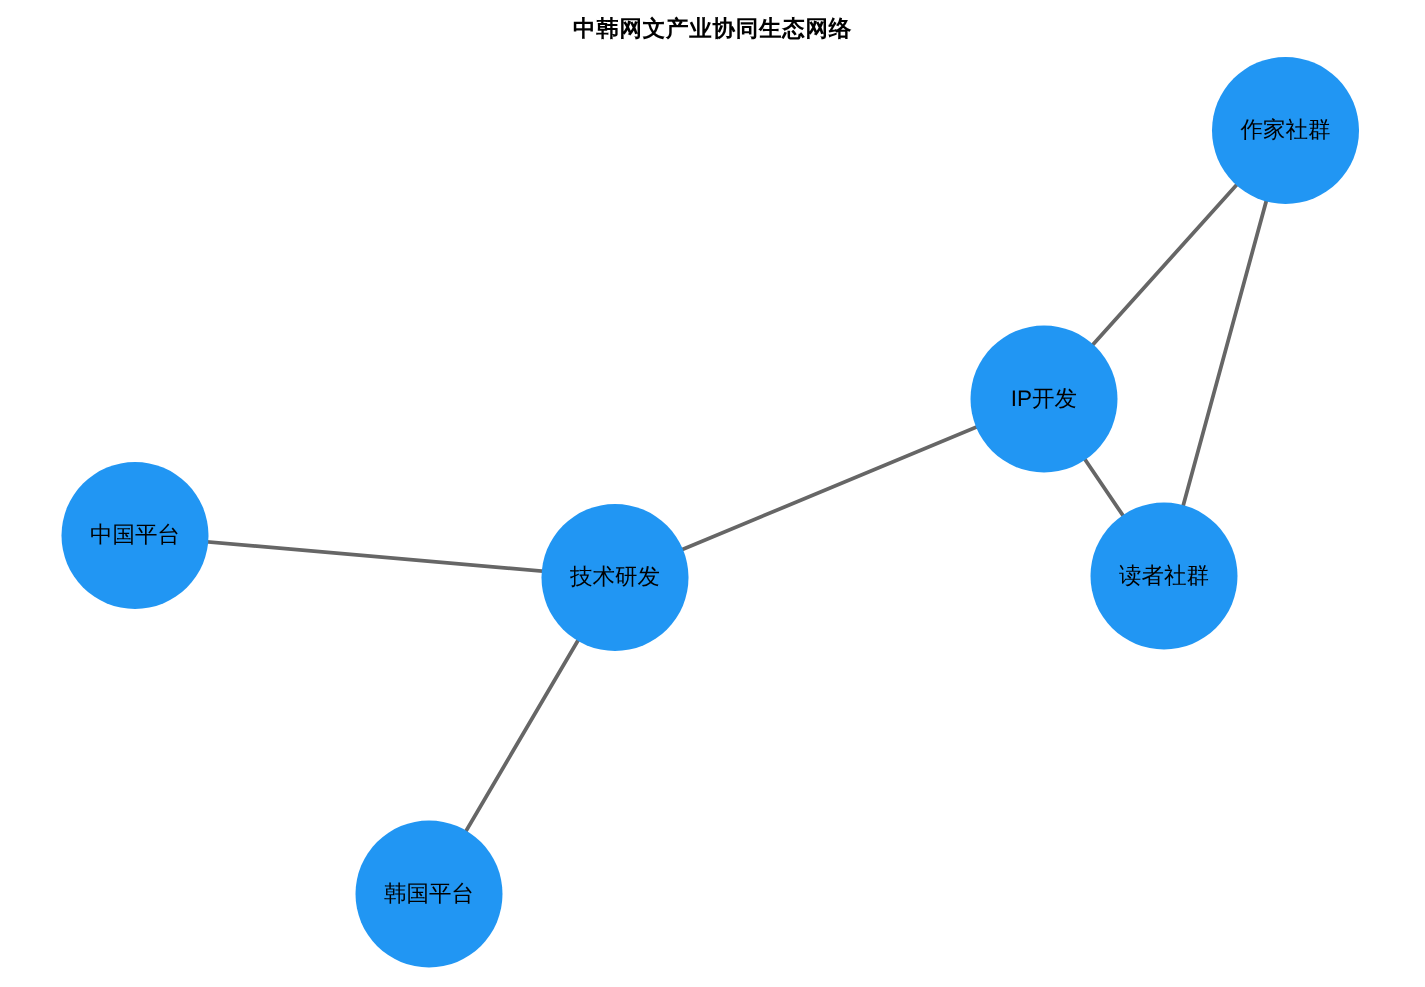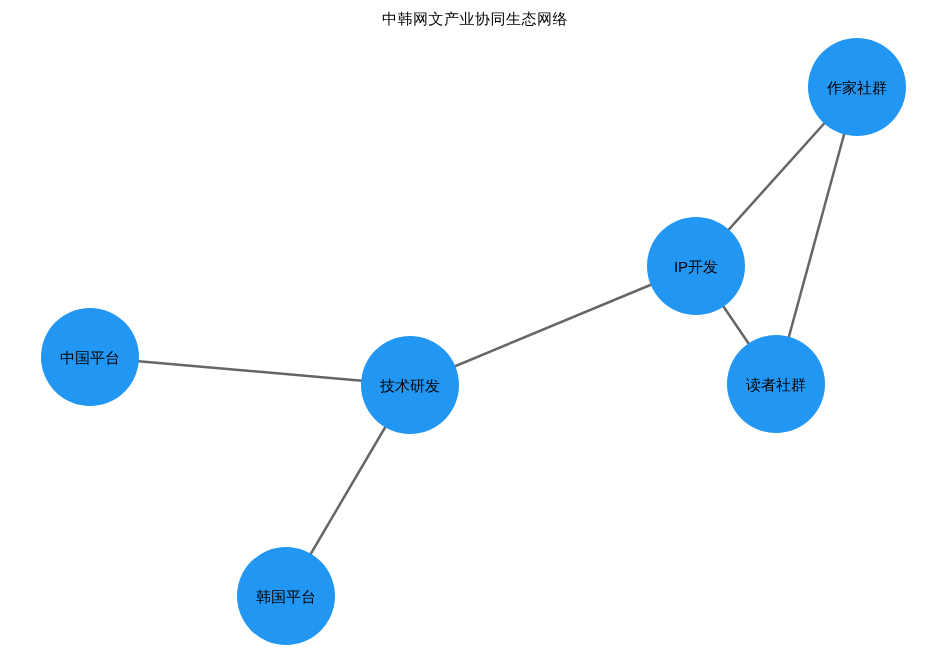--- a/index.html
+++ b/index.html
@@ -17,20 +17,21 @@
   }
   #figure-title {
     position: absolute;
     top: 10px;
     left: 0;
     width: 100%;
     text-align: center;
     font-size: 15px;
     color: #000000;
     letter-spacing: 0.5px;
+    font-weight: bold;
   }
   #graph-svg {
     position: absolute;
     top: 0;
     left: 0;
   }
   .edge-line {
     stroke-linecap: round;
   }
   .node-label {

